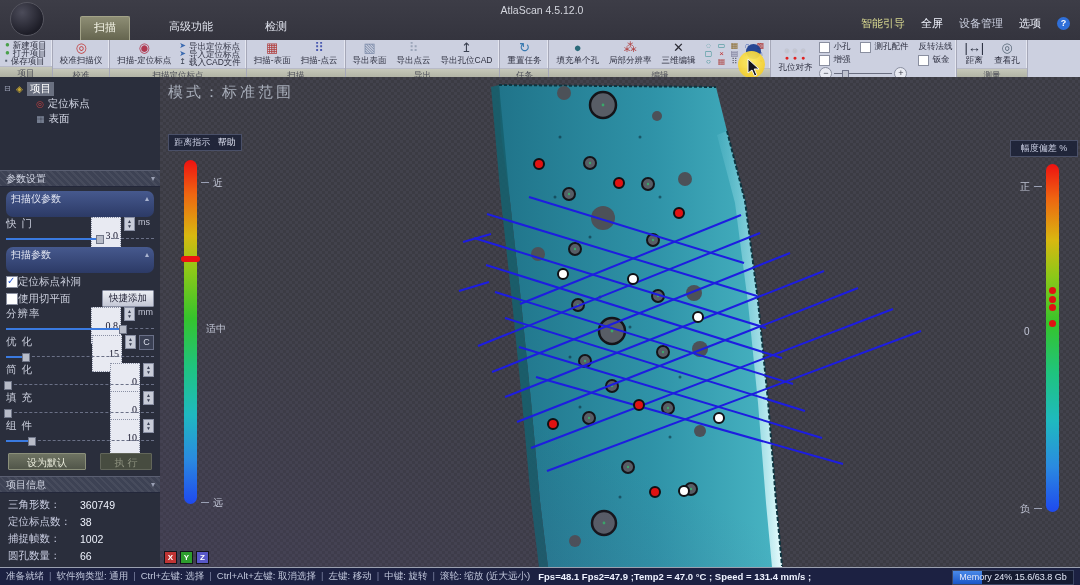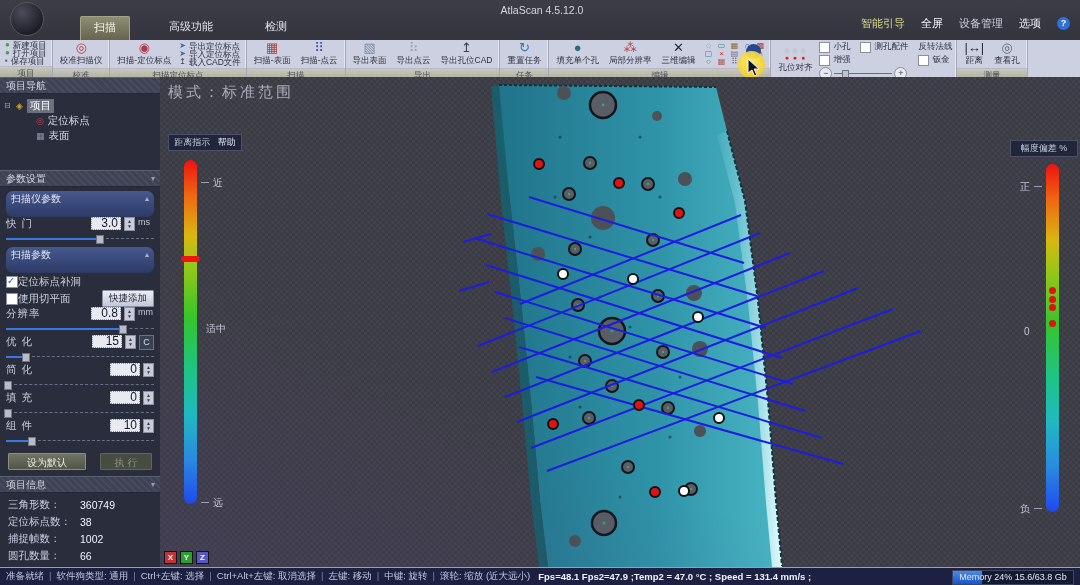--- a/index.html
+++ b/index.html
@@ -64,21 +64,21 @@
   .trow.child{padding-left:20px;}
   .trow .tlabel.sel{background:#6a7080;color:#fff;padding:0 3px;}
   .shead{height:26px;line-height:15px;background:linear-gradient(#46598e,#2c3a66);color:#dfe3f0;font-size:10px;
          padding:0 5px;margin-top:4px;position:relative;
          background-blend-mode:normal;border-radius:7px;}
   .shead .arr{position:absolute;right:5px;color:#aab4d0;font-size:8px;}
   .params{padding:0 6px;flex:0 0 auto;}
   .prow{display:flex;align-items:flex-start;height:16px;font-size:10.5px;color:#ccd0de;gap:3px;}
   .prow .plabel{flex:1;letter-spacing:1px;}
   .vbox{width:24px;height:11px;line-height:11px;background:#e8eaf2;border:1px dotted #8a90a4;color:#14142a;
-        font-size:12px;text-align:right;padding:0 2px;}
+        font-size:10px;text-align:right;padding:12px 2px;font-family:Liberation Serif, serif;}
   .spin{display:flex;flex-direction:column;justify-content:center;width:9px;height:12px;background:#c8ccd8;border:1px solid #8a90a4;}
   .spin i{font-style:normal;font-size:5px;line-height:5px;color:#3a4054;text-align:center;}
   .spin i.up::before{content:"▲";} .spin i.dn::before{content:"▼";}
   .unit{font-size:9px;color:#c0c4d4;width:16px;}
   .refresh{width:13px;height:13px;background:#3a4054;border:1px solid #6a7088;color:#d8dce8;font-size:9px;
            line-height:12px;text-align:center;}
   .slider{position:relative;height:9px;margin:1px 0 2px;}
   .slider .fill{position:absolute;left:0;top:4px;height:2px;background:#3a7ae0;}
   .slider .rest{position:absolute;right:0;top:4px;border-top:1px dashed #6a7086;}
   .slider .handle{position:absolute;top:1px;width:6px;height:7px;background:#b8bcc8;border:1px solid #707688;}
@@ -331,23 +331,20 @@
       </div>
     </div>
 
   <div id="haloBlue"></div>
   <div id="halo"></div>
   <svg id="cursor" width="13" height="19" viewBox="0 0 13 19">
     <path d="M1,1 L1,15 L5,12 L7.5,18 L9.8,17 L7.2,11 L12,11 Z" fill="#14141c" stroke="#f4f4f8" stroke-width="1"></path>
   </svg>
 
   <aside id="sidebar">
-    <div class="phead">
-      <span>项目导航</span>
-    </div>
     <div id="tree">
         <div class="trow">
           <span class="exp">⊟</span>
           <span class="tic" style="color: rgb(200, 168, 50);">◈</span>
           <span class="tlabel sel">项目</span>
         </div>
         <div class="trow child">
           <span class="exp"></span>
           <span class="tic" style="color: rgb(192, 64, 64);">◎</span>
           <span class="tlabel">定位标点</span>

